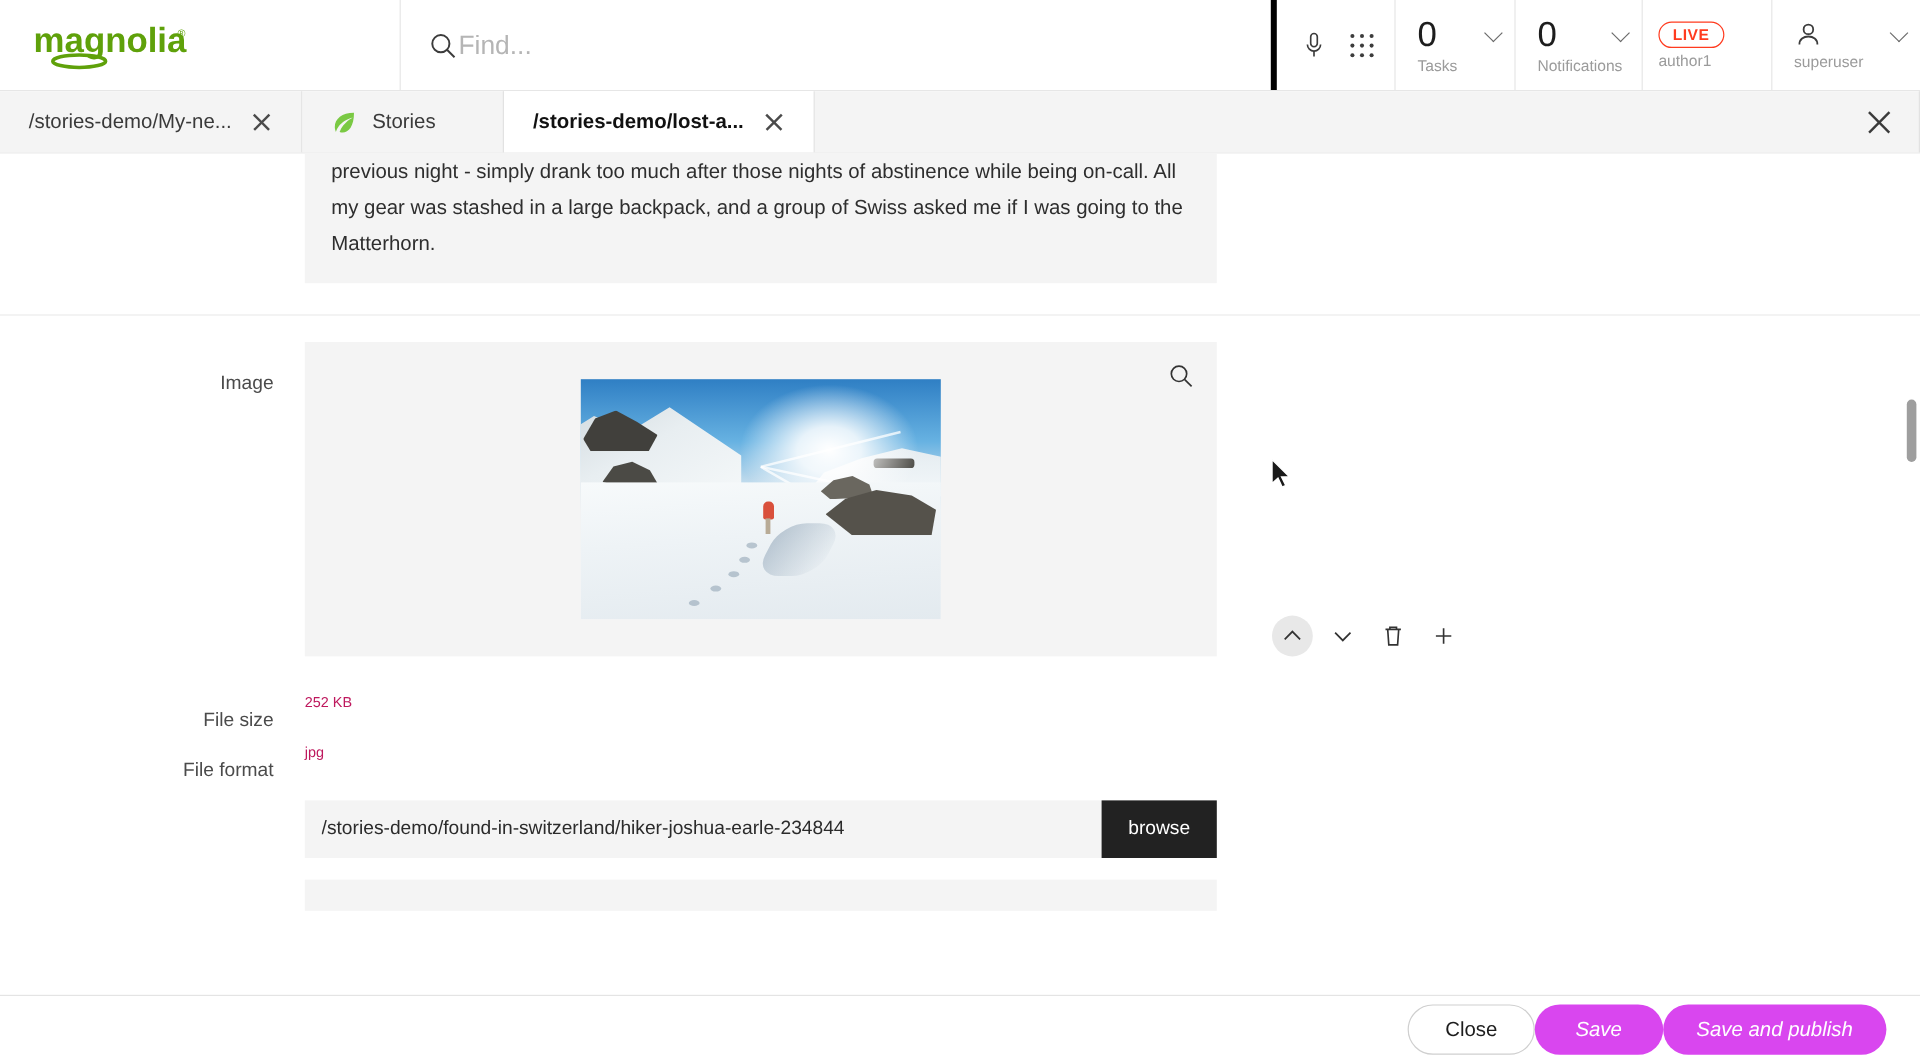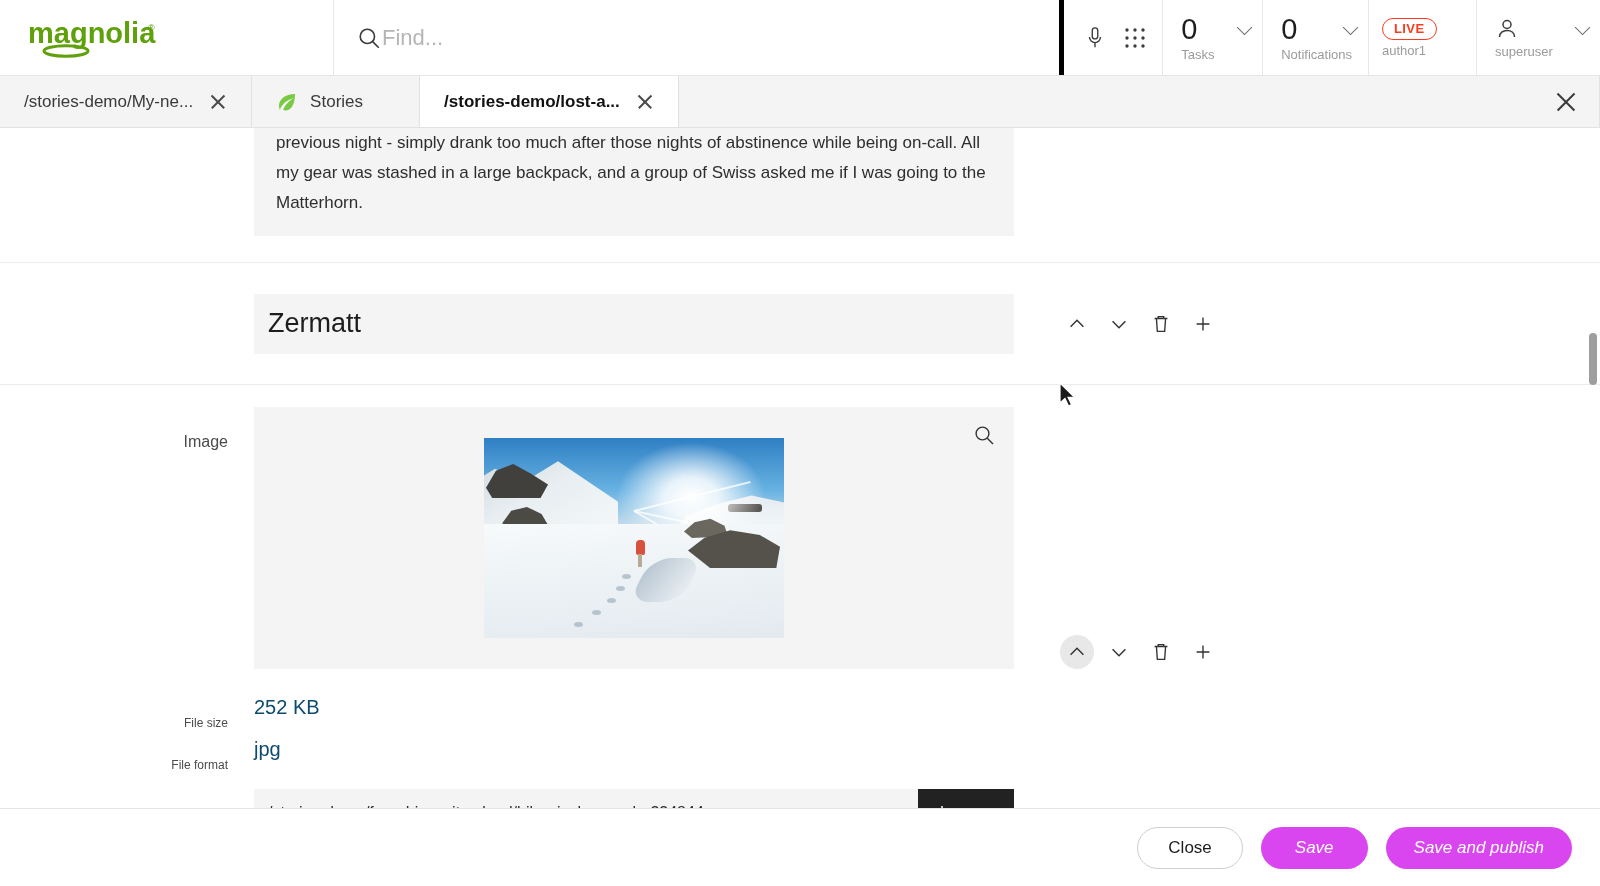--- a/index.html
+++ b/index.html
@@ -167,43 +167,43 @@
   .hiker-body { position: absolute; left: 50.5%; top: 51%; width: 9px; height: 15px; background: #d9503c; border-radius: 4px 4px 2px 2px; }
   .hiker-legs { position: absolute; left: 51.4%; top: 58%; width: 4px; height: 13px; background: #b8ab96; }
   .shadow-trail {
     position: absolute; left: 52%; top: 60%; width: 52px; height: 44px;
     background: linear-gradient(110deg, rgba(136,158,178,.55), rgba(136,158,178,0));
     transform: skewX(-28deg); border-radius: 40%;
   }
   .step { position: absolute; width: 9px; height: 5px; background: rgba(120,142,162,.45); border-radius: 50%; }
 
   .meta-row { display: flex; align-items: center; height: 40px; margin-top: 18px; }
-  .meta-label { width: 228px; text-align: right; font-size: 12px; color: #4b4b4b; margin-top: 32px; }
-  .meta-value { margin-left: 26px; font-size: 20px; color: #0c4a6e; }
+  .meta-label { width: 228px; text-align: right; font-size: 16px; color: #4b4b4b; margin-top: 32px; }
+  .meta-value { margin-left: 26px; font-size: 12px; color: #be185d; }
 
   .path-field {
     margin-left: 254px; margin-top: 20px; width: 760px; height: 48px;
     background: #f4f4f4; display: flex; align-items: stretch;
   }
   .path-text {
     flex: 1; display: flex; align-items: center; padding-left: 14px;
     font-size: 16px; color: #2b2b2b; background: transparent; border: 0; outline: 0;
     font-family: "Liberation Sans", sans-serif;
   }
   .browse-btn {
     width: 96px; background: #222222; color: #fff; border: 0; cursor: pointer;
     font-size: 16px; font-family: "Liberation Sans", sans-serif;
   }
   .empty-field { margin-left: 254px; margin-top: 18px; width: 760px; height: 26px; background: #f4f4f4; }
 
   
   .footer {
-    position: absolute; left: 0; bottom: 0; width: 1600px; height: 78px;
+    position: absolute; left: 0; bottom: 0; width: 1600px; height: 57px;
     background: #fff; border-top: 1px solid #e4e4e4;
-    display: flex; align-items: center; justify-content: flex-end; gap: 18px; padding-right: 28px;
+    display: flex; align-items: center; justify-content: flex-end; padding-right: 28px;
   }
   .btn { border-radius: 30px; font-size: 17px; cursor: pointer; font-family: "Liberation Sans", sans-serif; height: 42px; }
   .btn-close { background: #fff; border: 1px solid #cfcfcf; color: #1d1d1d; padding: 0 30px; }
   .btn-green { background: #d946ef; border: 0; color: #fff; padding: 0 34px; font-style: italic; }
   .btn-green.wide { padding: 0 28px; }
 
   
   .scrollbar-thumb {
     position: absolute; right: 3px; top: 205px; width: 8px; height: 52px;
     background: #9e9e9e; border-radius: 5px; cursor: pointer;
@@ -301,47 +301,20 @@
     <div class="tab-spacer"></div>
     <div class="tabbar-close"></div>
   </div>
 
   <div class="content">
 
     <div class="row para-row">
       <div class="para">previous night - simply drank too much after those nights of abstinence while being on-call. All my gear was stashed in a large backpack, and a group of Swiss asked me if I was going to the Matterhorn.</div>
     </div>
 
-    <div class="row sec-row">
-      <div class="sec-title-box">
-        <span class="sec-title">Zermatt</span>
-      </div>
-      <div class="toolbar">
-        <div class="tb-btn">
-          <svg class="icn" viewBox="0 0 24 24">
-            <polyline points="5,15 12,8 19,15" fill="none" stroke="#333" stroke-width="1.6"></polyline>
-          </svg>
-        </div>
-        <div class="tb-btn">
-          <svg class="icn" viewBox="0 0 24 24">
-            <polyline points="5,9 12,16 19,9" fill="none" stroke="#333" stroke-width="1.6"></polyline>
-          </svg>
-        </div>
-        <div class="tb-btn">
-          <svg class="icn" viewBox="0 0 24 24">
-            <path d="M5 6h14M9 6V4h6v2M7 6l1 14h8l1-14" fill="none" stroke="#333" stroke-width="1.5"></path>
-          </svg>
-        </div>
-        <div class="tb-btn">
-          <svg class="icn" viewBox="0 0 24 24">
-            <path d="M12 5v14M5 12h14" stroke="#333" stroke-width="1.5"></path>
-          </svg>
-        </div>
-      </div>
-    </div>
 
     <div class="row img-row" style="border-bottom:0;">
       <div style="display:flex; align-items:flex-end; position:relative;">
         <span class="img-label">Image</span>
 
         <div class="img-panel">
           <div class="magnifier">
             <svg width="24" height="24" viewBox="0 0 24 24">
               <circle cx="10.5" cy="10.5" r="6.4" fill="none" stroke="#333" stroke-width="1.4"></circle>
               <line x1="15.3" y1="15.3" x2="21" y2="21" stroke="#333" stroke-width="1.4"></line>

